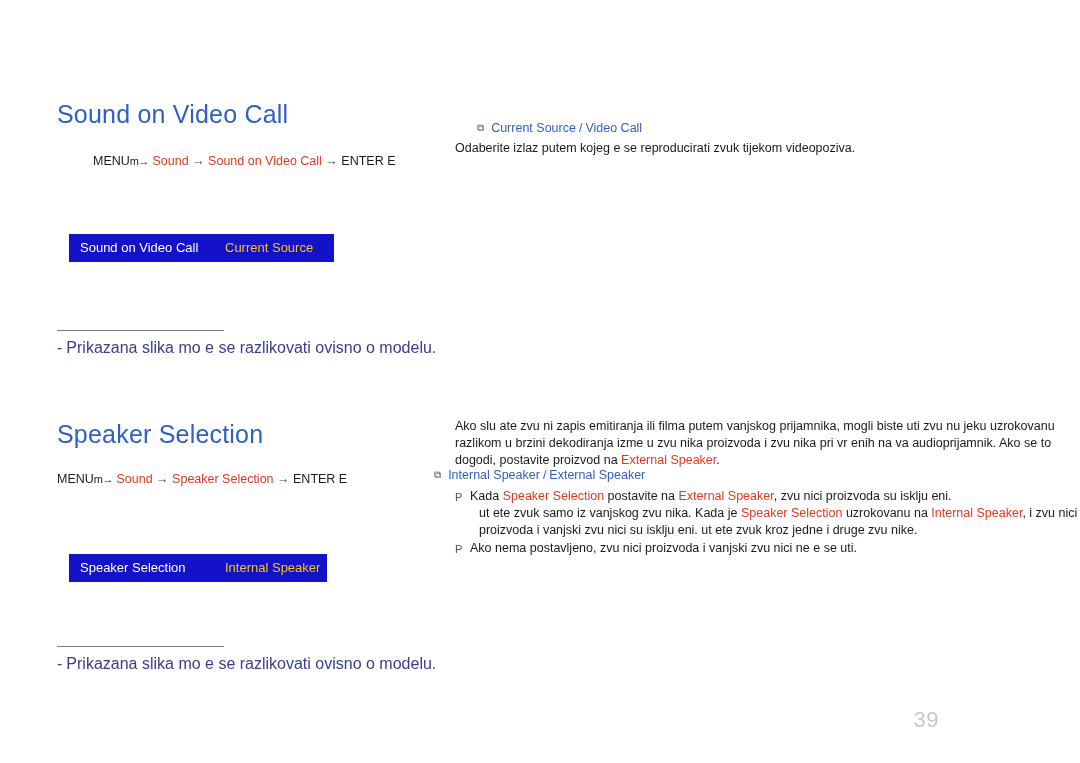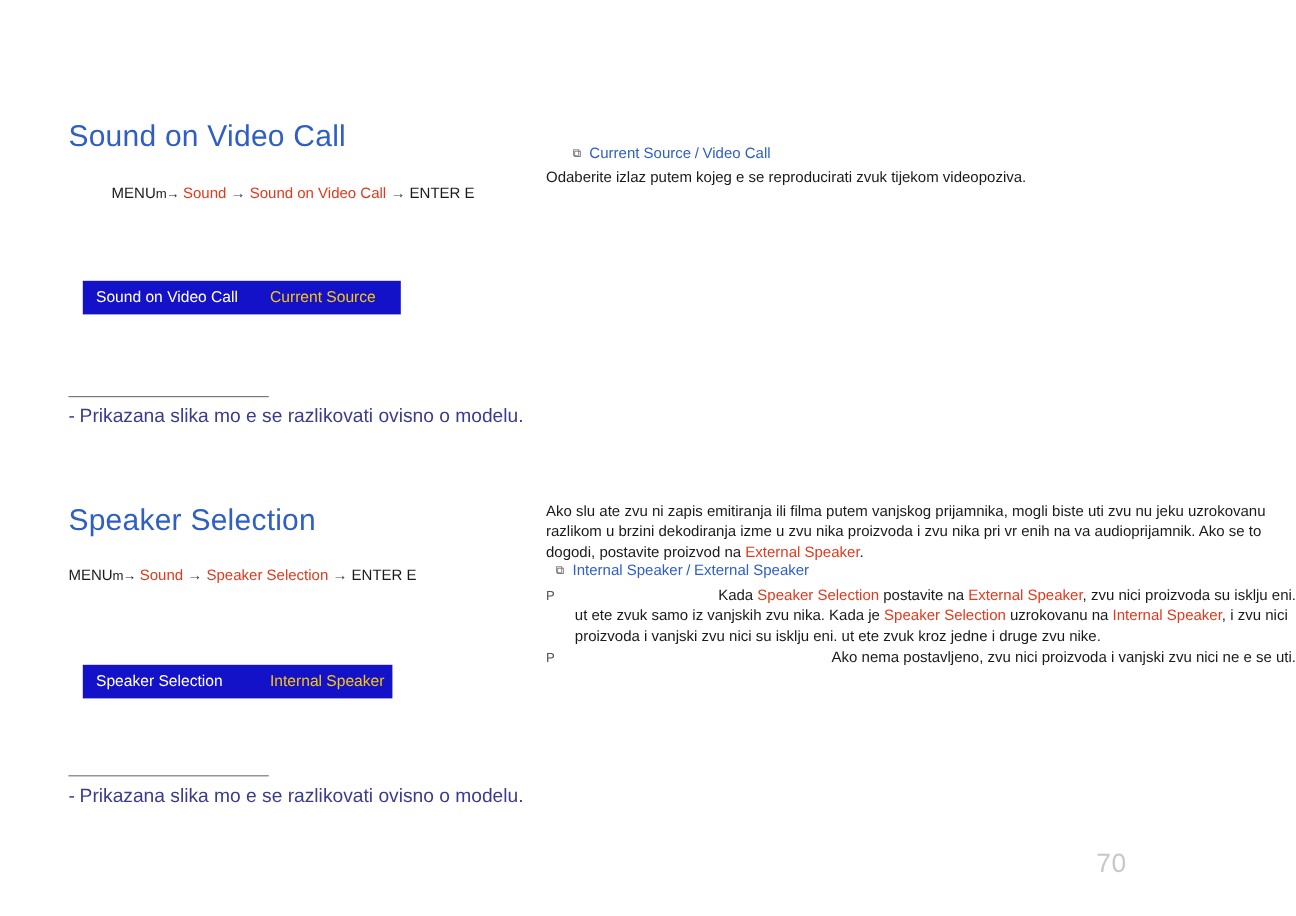--- a/index.html
+++ b/index.html
@@ -102,21 +102,21 @@
   }
   #desc-1 { left: 455px; top: 100px; width: 610px; margin-top: 40px; }
   #desc-2 { left: 455px; top: 418px; width: 625px; }
 
   .opt-line {
     position: absolute;
     font-size: 12.5px;
     white-space: nowrap;
   }
   #opts-1 { left: 477px; top: 121px; }
-  #opts-2 { left: 463px; top: 468px; }
+  #opts-2 { left: 434px; top: 468px; }
   .opt-line .optbox {
     display: inline-block;
     font-size: 10px;
     color: #555;
     letter-spacing: -1px;
     margin-right: 8px;
     transform: translateY(-1px);
   }
   .opt-line .opt {
     color: #2f5fc4;
@@ -133,21 +133,21 @@
   }
   #para-a { left: 455px; top: 488px; width: 625px; }
   #para-b { left: 455px; top: 540px; width: 625px; }
   .pmark {
     position: absolute;
     left: 0;
     top: 1px;
     font-size: 11px;
     color: #555;
   }
-  .para .ptext { display: block; margin-left: 15px; text-align: right; }
+  .para .ptext { display: block; margin-left: 15px; }
   .para .pindent { display: block; margin-left: 24px; }
 
   
   #page-number {
     position: absolute;
     right: 57px;
     top: 707px;
     font-size: 22px;
     color: #c8c8c8;
     letter-spacing: 0.5px;
@@ -213,23 +213,23 @@
   <div class="opt-line" id="opts-2">
     <span class="optbox">⧉</span><span class="opt">Internal Speaker</span><span class="sep">/</span><span class="opt">External Speaker</span>
   </div>
 
   <div class="para" id="para-a">
     <span class="pmark">P</span>
     <span class="ptext">
       <span>Kada </span><span class="kw-red">Speaker Selection</span><span> postavite na </span><span class="kw-red">External Speaker</span><span>, zvu nici proizvoda su isklju eni.</span>
     </span>
     <span class="pindent">
-      <span> ut ete zvuk samo iz vanjskih zvu nika. Kada je </span><span class="kw-red">Speaker Selection</span><span> uzrokovanu na </span><span class="kw-red">Internal Speaker</span><span>, i zvu nici proizvoda i vanjski zvu nici su isklju eni.  ut ete zvuk kroz jedne i druge zvu nike.</span>
+      <span> ut ete zvuk samo iz vanjskog zvu nika. Kada je </span><span class="kw-red">Speaker Selection</span><span> uzrokovanu na </span><span class="kw-red">Internal Speaker</span><span>, i zvu nici proizvoda i vanjski zvu nici su isklju eni.  ut ete zvuk kroz jedne i druge zvu nike.</span>
     </span>
   </div>
 
   <div class="para" id="para-b">
     <span class="pmark">P</span>
     <span class="ptext">Ako nema postavljeno, zvu nici proizvoda i vanjski zvu nici ne  e se  uti.</span>
   </div>
 
-  <div id="page-number">70</div>
+  <div id="page-number">39</div>
 </div>
 
 </body></html>

